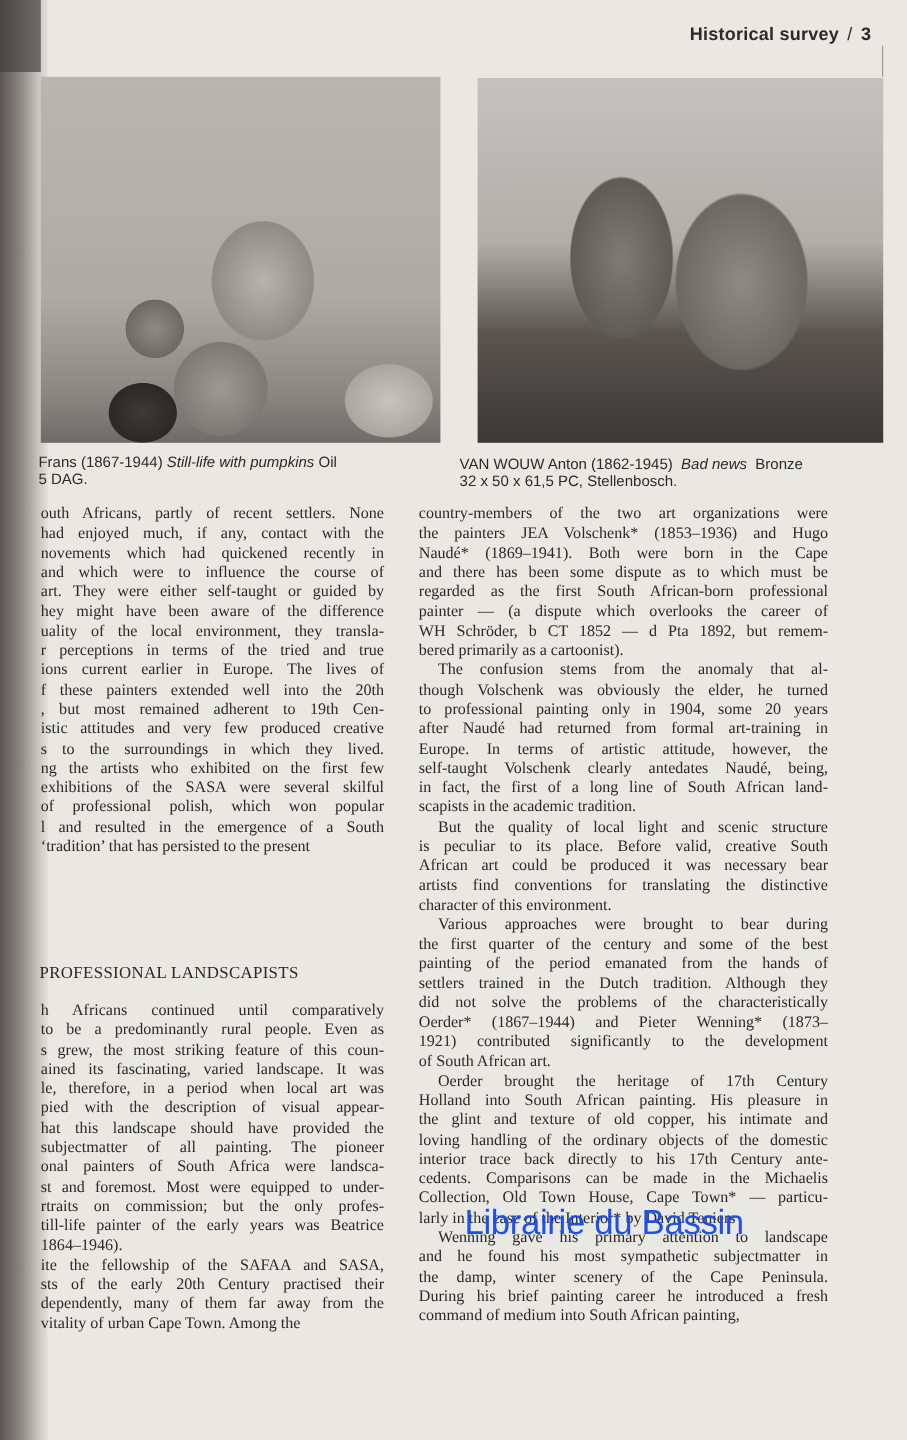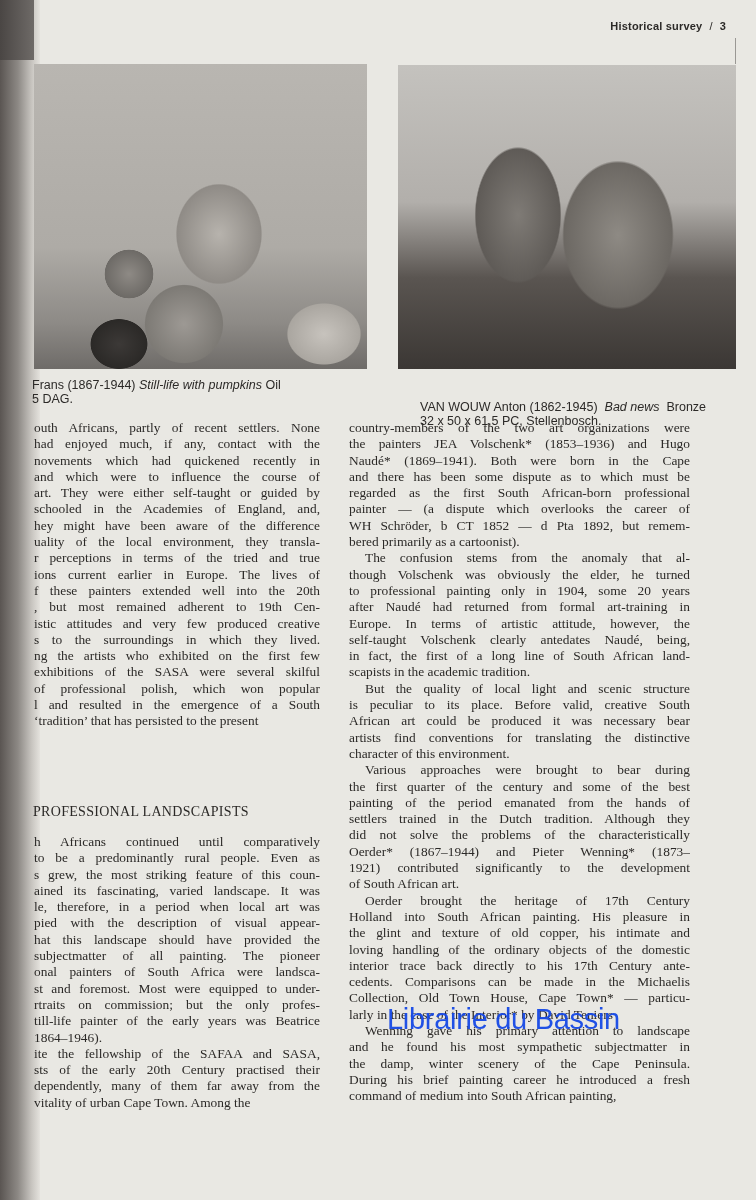--- a/index.html
+++ b/index.html
@@ -13,21 +13,21 @@
     position:absolute; left:0; top:0; width:40px; height:1200px;
     background:linear-gradient(to right,#5a5552 0%,#8d8985 45%,#c9c6c1 80%,#e4e2dd 100%);
   }
   .spine-top {
     position:absolute; left:0; top:0; width:34px; height:60px;
     background:linear-gradient(to right,#4a4644,#6e6a67);
   }
   .header {
     position:absolute; top:20px; right:30px;
     font-family:"Liberation Sans","DejaVu Sans",sans-serif;
-    font-size:11px; font-weight:bold; color:#2c2a28; letter-spacing:0.2px;
+    font-size:15px; font-weight:bold; color:#2c2a28; letter-spacing:0.2px;
   }
   .header .sep { margin:0 7px; font-weight:normal; }
   .header-rule {
     position:absolute; right:20px; top:38px; width:1px; height:26px; background:#9a9894;
   }
   .figure {
     position:absolute; overflow:hidden;
   }
   .fig-left { left:34px; top:64px; width:333px; height:305px;
     background:
@@ -44,21 +44,21 @@
       radial-gradient(ellipse 70px 110px at 120px 150px,#7f7b76 0%,#5f5b57 60%,transparent 62%),
       linear-gradient(to bottom,#c4c2be 0%,#b2afab 45%,#5a5551 70%,#3b3734 100%);
   }
   .caption {
     position:absolute;
     font-family:Liberation Sans, sans-serif;
     font-size:12.5px; line-height:14px; color:#2c2a28;
   }
   .caption i { font-style:italic; }
   .cap-left { left:32px; top:378px; width:320px; }
-  .cap-right { left:420px; top:380px; width:320px;margin-top:20px; }
+  .cap-right { left:383px; top:380px; width:320px; }
   .col {
     position:absolute; font-size:13.4px; line-height:16.3px; text-align:justify;
     color:#2b2927;
   }
   .col p { margin:0; }
   .col .line { display:block; text-align:justify; text-align-last:justify; white-space:nowrap; }
   .col .line.last { text-align-last:left; }
   .col-left { left:34px; top:420px; width:286px; }
   .col-right { left:349px; top:420px; width:341px; }
   .col-left .indent, .col-right .indent { padding-left:16px; }
@@ -98,21 +98,20 @@
   <div>32 x 50 x 61,5  PC, Stellenbosch.</div>
 </div>
 
 <div class="col col-left">
   <p>
       <span class="line">outh Africans, partly of recent settlers. None</span>
       <span class="line">had enjoyed much, if any, contact with the</span>
       <span class="line">novements which had quickened recently in</span>
       <span class="line">and which were to influence the course of</span>
       <span class="line">art. They were either self-taught or guided by</span>
-      <span class="line">schooled in the Academies of England, and,</span>
       <span class="line">hey might have been aware of the difference</span>
       <span class="line">uality of the local environment, they transla-</span>
       <span class="line">r perceptions in terms of the tried and true</span>
       <span class="line">ions current earlier in Europe. The lives of</span>
       <span class="line">f these painters extended well into the 20th</span>
       <span class="line">, but most remained adherent to 19th Cen-</span>
       <span class="line">istic attitudes and very few produced creative</span>
       <span class="line">s to the surroundings in which they lived.</span>
       <span class="line">ng the artists who exhibited on the first few</span>
       <span class="line">exhibitions of the SASA were several skilful</span>

